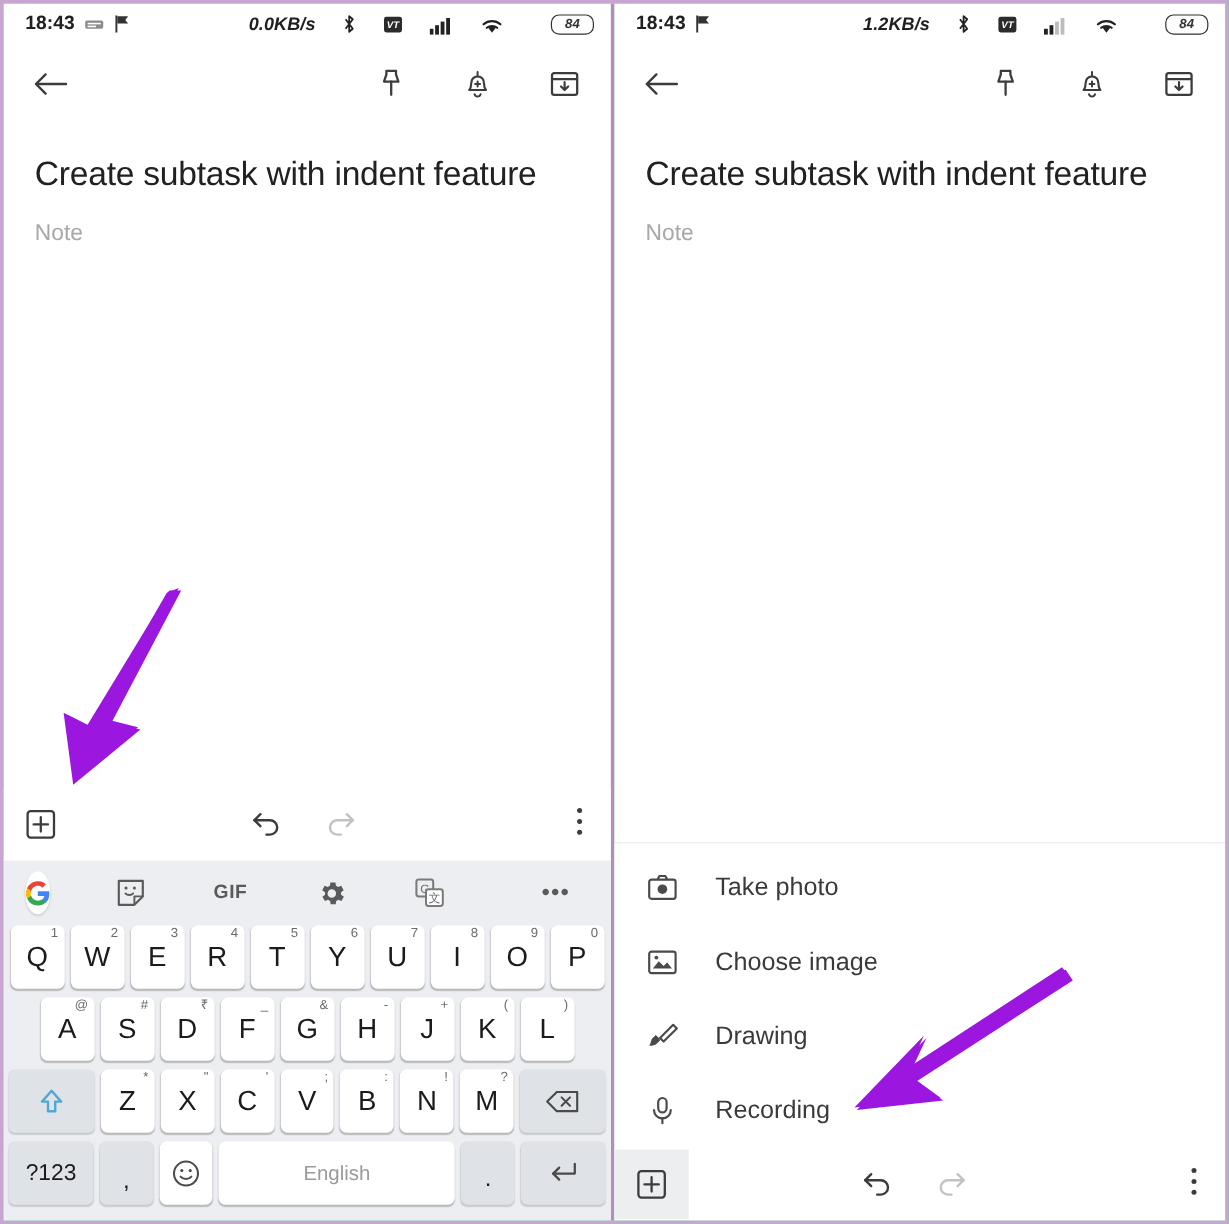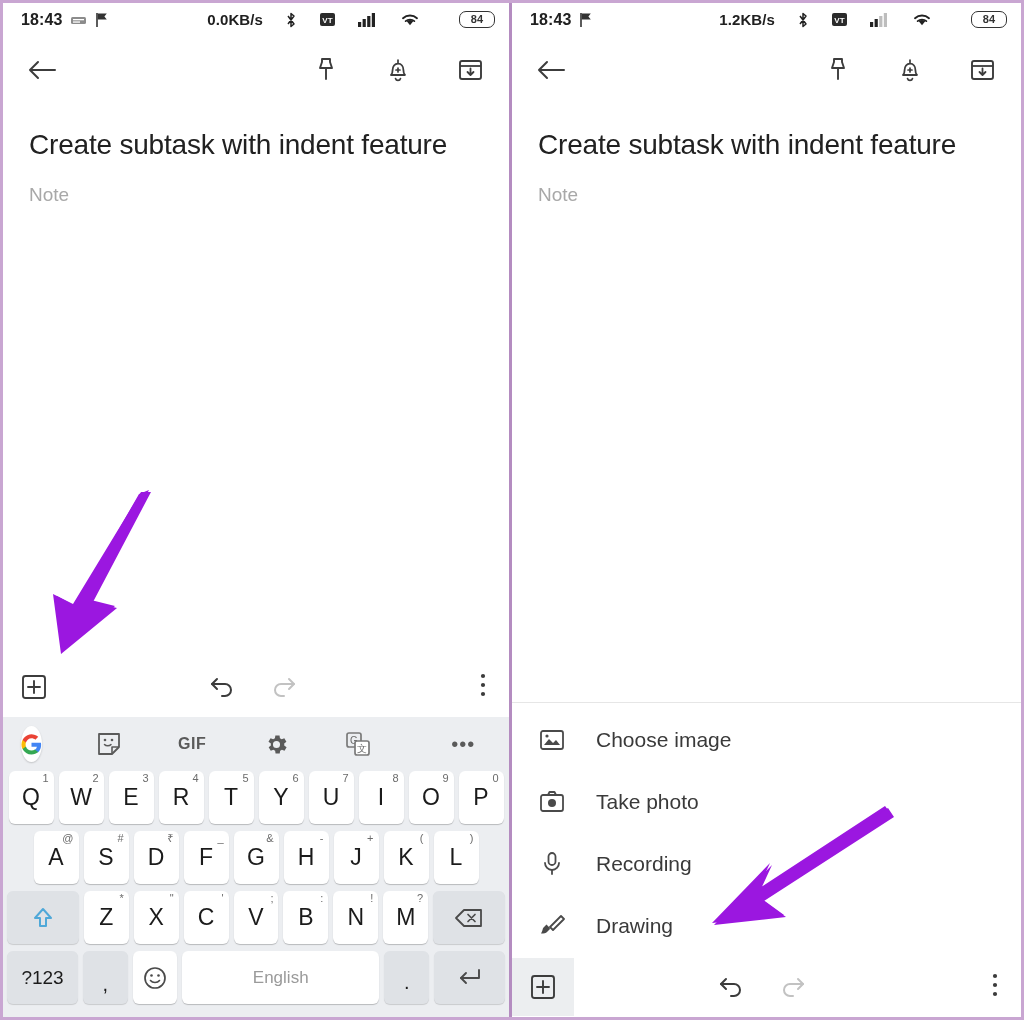--- a/index.html
+++ b/index.html
@@ -26,21 +26,21 @@
 
   
   .statusbar {
     height: 34px;
     display: flex; align-items: center;
     padding: 0 14px 0 18px;
     font-size: 16px; font-weight: bold; color: #202020;
     letter-spacing: .1px;
   }
   .sb-left { display: flex; align-items: center; gap: 8px; }
-  .sb-right { margin-left: auto; display: flex; align-items: flex-start; gap: 22px; }
+  .sb-right { margin-left: auto; display: flex; align-items: flex-end; gap: 22px; font-style: italic; }
   .sb-ico { display: inline-flex; align-items: center; }
   .net-speed { font-size: 15px; font-weight: bold; }
   .batt {
     border: 1.6px solid #333; border-radius: 7px;
     padding: 0 7px; font-size: 11px; font-weight: bold;
     line-height: 15px; color: #333; min-width: 36px; text-align: center; margin-left: 17px;
   }
 
   
   .appbar {
@@ -518,56 +518,56 @@
     <div class="note-body">Note</div>
 
     <div class="spacer"></div>
 
     <div class="divider-h"></div>
 
     <div class="menu">
       <div class="menu-item">
         <span class="menu-ico">
           <svg width="26" height="24" viewBox="0 0 26 24">
+              <rect x="2" y="5" width="22" height="16" rx="2" stroke="#4a4a4a" stroke-width="1.8" fill="none"></rect>
+              <path d="M9 5l1.5-3h5L17 5" stroke="#4a4a4a" stroke-width="1.8" fill="none" stroke-linejoin="round"></path>
+              <circle cx="13" cy="13" r="4" fill="#4a4a4a"></circle>
+            </svg>
+        </span>
+        <span class="menu-label">Take photo</span>
+      </div>
+      <div class="menu-item">
+        <span class="menu-ico">
+          <svg width="26" height="24" viewBox="0 0 26 24">
               <rect x="2" y="3" width="22" height="18" rx="2" stroke="#4a4a4a" stroke-width="1.8" fill="none"></rect>
               <path d="M5 17l5-6 4 4 3-3 4 5z" fill="#4a4a4a"></path>
               <circle cx="8" cy="8" r="1.6" fill="#4a4a4a"></circle>
             </svg>
         </span>
         <span class="menu-label">Choose image</span>
       </div>
       <div class="menu-item">
         <span class="menu-ico">
-          <svg width="26" height="24" viewBox="0 0 26 24">
-              <rect x="2" y="5" width="22" height="16" rx="2" stroke="#4a4a4a" stroke-width="1.8" fill="none"></rect>
-              <path d="M9 5l1.5-3h5L17 5" stroke="#4a4a4a" stroke-width="1.8" fill="none" stroke-linejoin="round"></path>
-              <circle cx="13" cy="13" r="4" fill="#4a4a4a"></circle>
-            </svg>
-        </span>
-        <span class="menu-label">Take photo</span>
+          <svg width="26" height="26" viewBox="0 0 26 26">
+              <path d="M22 3l-11 11 3 3L25 6z" stroke="#4a4a4a" stroke-width="1.8" fill="none" stroke-linejoin="round"></path>
+              <path d="M10.5 14.5l-3-3-3 3c-1 1-1 4-2.5 6 3 0 5-.5 6-1.5l3-3z" fill="#4a4a4a"></path>
+            </svg>
+        </span>
+        <span class="menu-label">Drawing</span>
       </div>
       <div class="menu-item">
         <span class="menu-ico">
           <svg width="22" height="26" viewBox="0 0 22 26">
               <rect x="7.5" y="2" width="7" height="12" rx="3.5" stroke="#4a4a4a" stroke-width="1.8" fill="none"></rect>
               <path d="M4 12a7 7 0 0014 0" stroke="#4a4a4a" stroke-width="1.8" fill="none" stroke-linecap="round"></path>
               <path d="M11 19v4" stroke="#4a4a4a" stroke-width="1.8" stroke-linecap="round"></path>
             </svg>
         </span>
         <span class="menu-label">Recording</span>
       </div>
-      <div class="menu-item">
-        <span class="menu-ico">
-          <svg width="26" height="26" viewBox="0 0 26 26">
-              <path d="M22 3l-11 11 3 3L25 6z" stroke="#4a4a4a" stroke-width="1.8" fill="none" stroke-linejoin="round"></path>
-              <path d="M10.5 14.5l-3-3-3 3c-1 1-1 4-2.5 6 3 0 5-.5 6-1.5l3-3z" fill="#4a4a4a"></path>
-            </svg>
-        </span>
-        <span class="menu-label">Drawing</span>
-      </div>
     </div>
 
     <div class="bottom-bar">
       <div class="bb-plus pressed">
         <svg width="26" height="26" viewBox="0 0 26 26">
             <rect x="2" y="2" width="22" height="22" rx="2.5" stroke="#3c3c3c" stroke-width="1.9" fill="none"></rect>
             <path d="M13 7v12M7 13h12" stroke="#3c3c3c" stroke-width="1.9" stroke-linecap="round"></path>
           </svg>
       </div>
       <div class="bb-undo">

